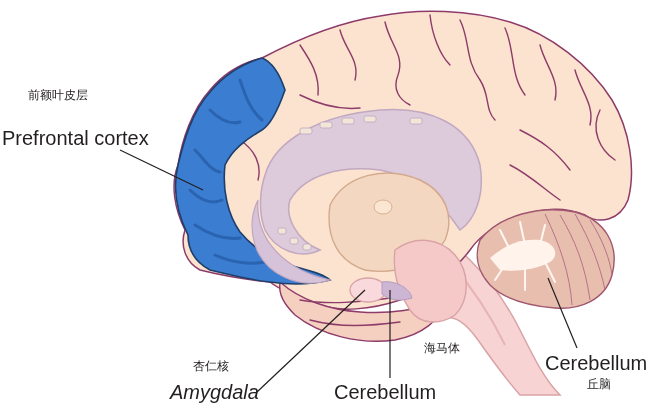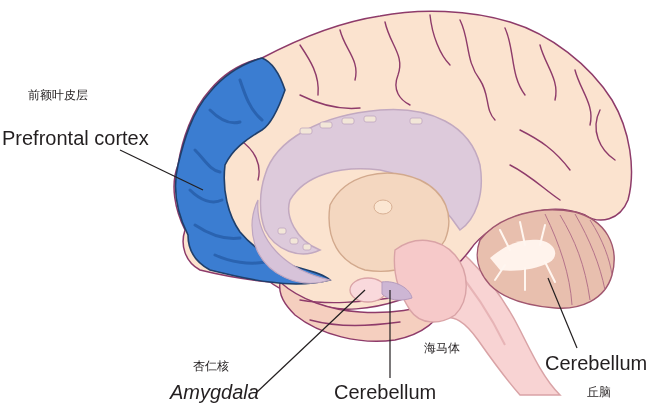--- a/index.html
+++ b/index.html
@@ -117,13 +117,13 @@
 <div class="label zh" style="left:28px; top:86px;">前额叶皮层</div>
 <div class="label" style="left:2px; top:129px;">Prefrontal cortex</div>
 
 <div class="label zh" style="left:193px; top:357px;">杏仁核</div>
 <div class="label" style="left:170px; top:383px;font-style:italic;">Amygdala</div>
 
 <div class="label zh" style="left:424px; top:339px;">海马体</div>
 <div class="label" style="left:334px; top:383px;">Cerebellum</div>
 
 <div class="label center" style="left:545px; top:354px; width:96px;">Cerebellum</div>
-<div class="label zh center" style="left:551px; top:375px; width:96px;margin-top:8px;">丘脑</div>
+<div class="label zh center" style="left:551px; top:375px; width:96px;">丘脑</div>
 
 </body></html>

